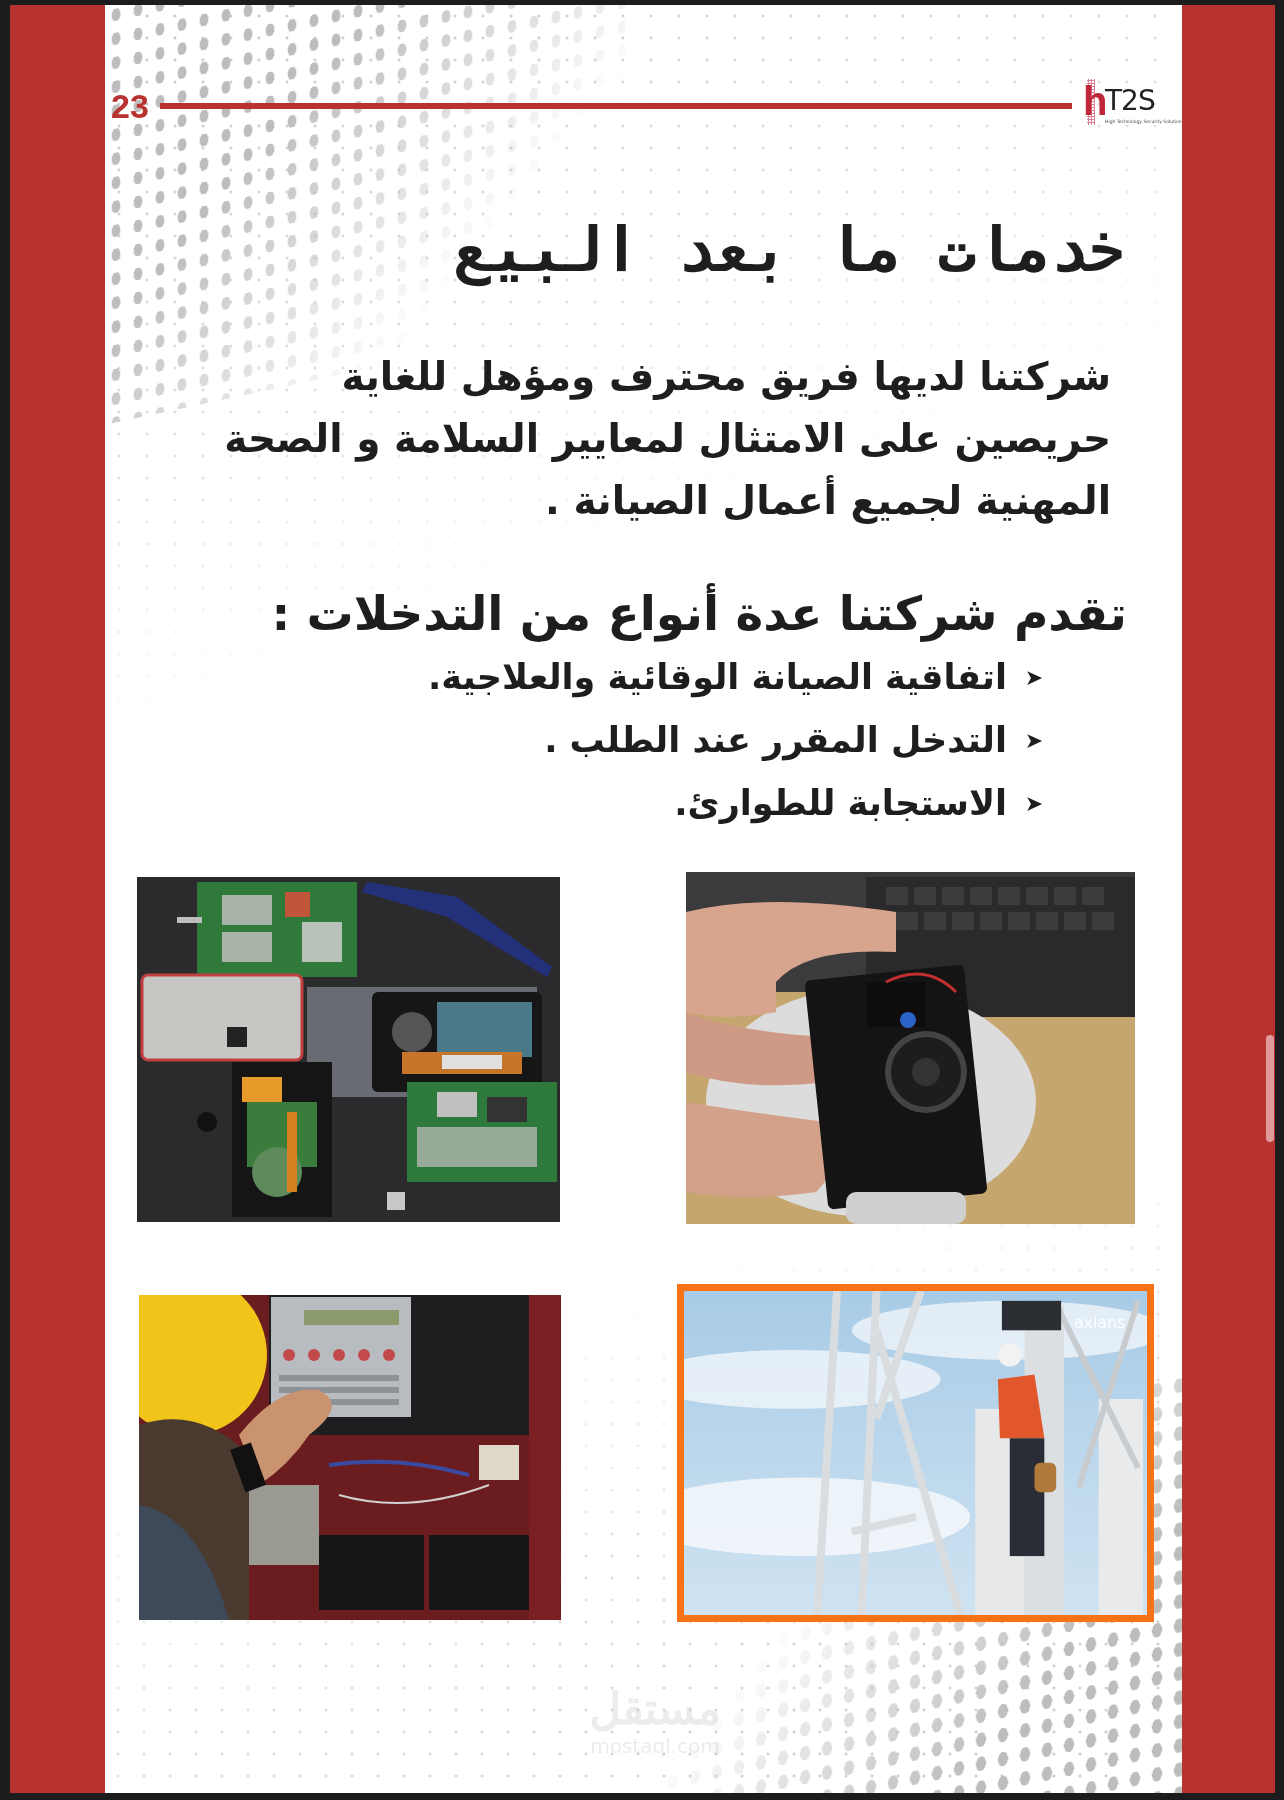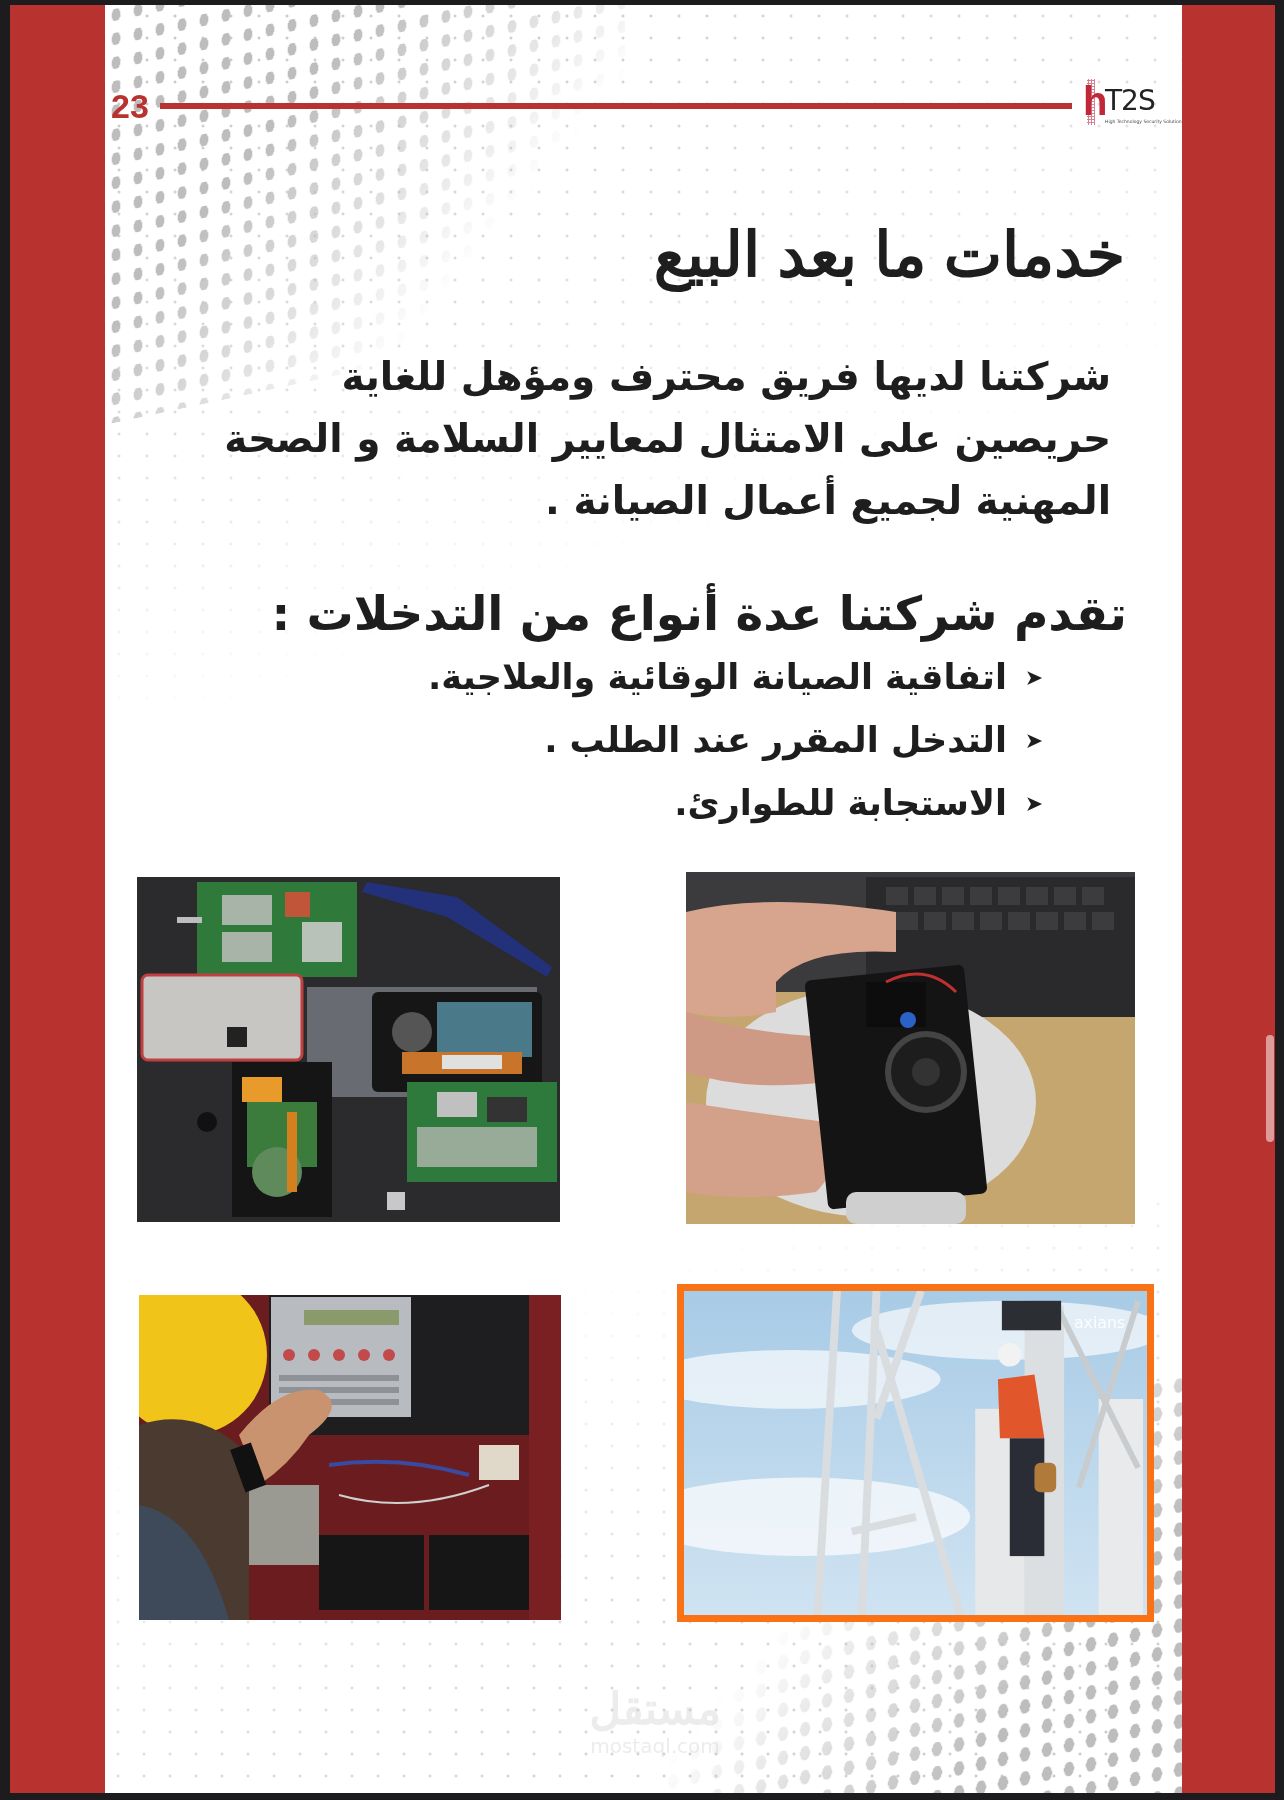--- a/index.html
+++ b/index.html
@@ -61,21 +61,21 @@
   .logo .h { position:absolute; left:0; top:2px; font-family:"Liberation Sans", sans-serif; font-weight:bold; font-size:40px; color:#c0283a; line-height:40px; }
   .logo .t2s { position:absolute; left:22px; top:4px; font-family:"DejaVu Sans", sans-serif; font-size:28px; color:#222; line-height:36px; letter-spacing:-1px; }
   .logo .tagline { position:absolute; left:22px; top:40px; font-family:"DejaVu Sans", sans-serif; font-size:4.5px; color:#444; white-space:nowrap; }
   .logo .dotsbar { position:absolute; left:4px; top:0; width:8px; height:46px;
     background-image: radial-gradient(circle, #d0607a 1px, transparent 1.4px); background-size:3px 3px; opacity:.8; }
 
   
   .rtl { direction:rtl; text-align:right; }
   .title {
     position:absolute; right:57px; top:205px; width:900px;
-    font-family:Liberation Sans, sans-serif; font-weight:bold;
+    font-family:Liberation Mono, monospace; font-weight:bold;
     font-size:62px; line-height:90px; color:#1e1e1e; margin:0;
   }
   .paragraph {
     position:absolute; right:55px; top:325px; width:920px;
     font-family:"DejaVu Sans", sans-serif; font-weight:bold;
     font-size:39px; line-height:62px; color:#1e1e1e; margin:16px;
   }
   .intro {
     position:absolute; right:55px; top:578px; width:920px;
     font-family:"DejaVu Sans", sans-serif; font-weight:bold;

